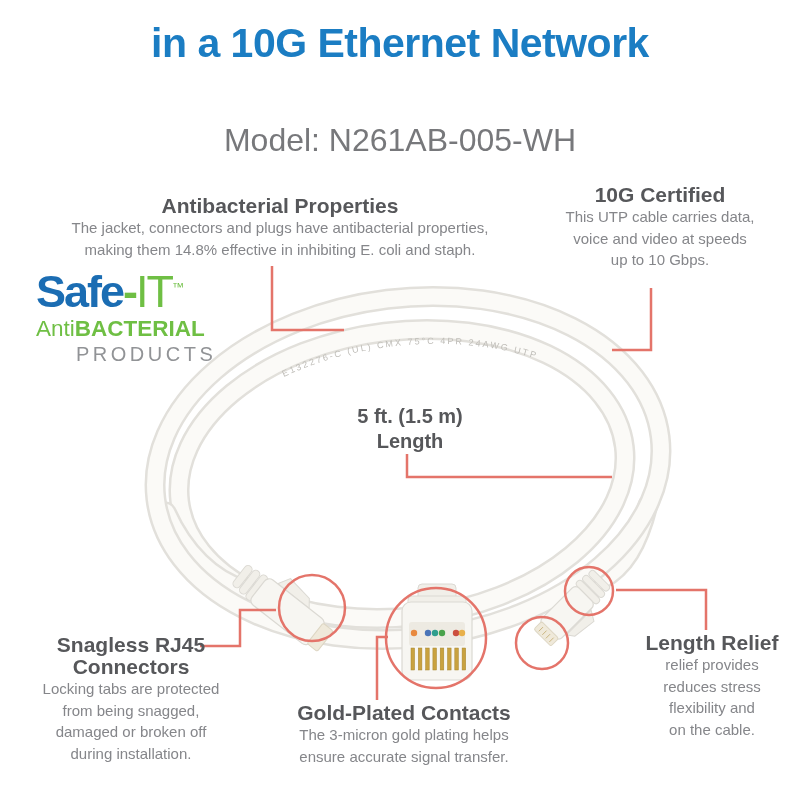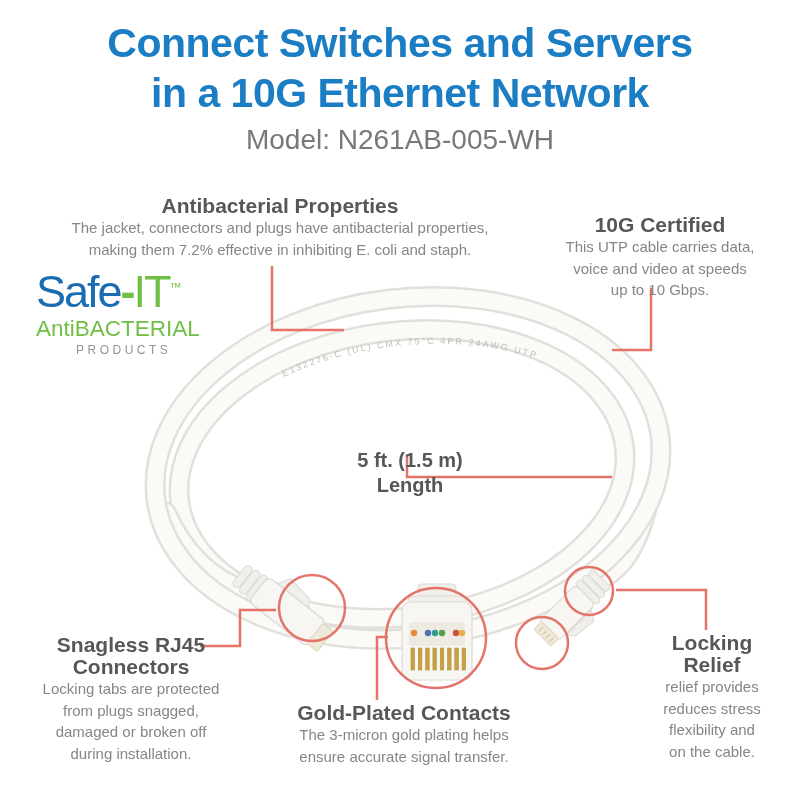--- a/index.html
+++ b/index.html
@@ -9,42 +9,42 @@
   html,body{margin:0;padding:0;background:#fff;}
   #stage{position:relative;width:800px;height:800px;background:#fff;overflow:hidden;
          font-family:"Liberation Sans", sans-serif;}
   #art{position:absolute;left:0;top:0;}
 
   .abs{position:absolute;}
   .center{text-align:center;}
 
   .title{width:800px;top:18px;left:0;color:var(--title);font-weight:bold;
          font-size:41px;line-height:50px;letter-spacing:-0.5px;}
-  .model{width:800px;top:124px;left:0;color:#77787b;font-size:28px;line-height:32px;}
+  .model{width:800px;top:124px;left:0;color:#77787b;font-size:32px;line-height:32px;}
 
   .callout-title{color:var(--heading);font-weight:bold;font-size:21px;line-height:22px;}
   .callout-body{color:var(--body);font-size:15px;line-height:21.5px;}
 
   .blk-anti{left:10px;top:195px;width:540px;}
-  .blk-10g{left:535px;top:214px;width:250px;}
-  .blk-len{left:330px;top:404px;width:160px;margin-top:44px;}
+  .blk-10g{left:535px;top:184px;width:250px;}
+  .blk-len{left:330px;top:404px;width:160px;}
   .blk-len .callout-title{font-size:20px;line-height:25px;}
   .blk-snag{left:16px;top:634px;width:230px;}
   .blk-gold{left:266px;top:702px;width:276px;}
   .blk-strain{left:642px;top:632px;width:140px;}
 
   .logo{left:36px;top:269px;width:220px;line-height:1;}
   .logo-row1{font-size:45px;letter-spacing:-2px;}
-  .logo-brand{color:var(--logoBlue);font-weight:normal;}
+  .logo-brand{color:var(--logoBlue);font-weight:bold;}
   .logo-hyphen{color:var(--logoGreen);font-weight:bold;}
   .logo-suffix{color:var(--logoGreen);font-weight:normal;}
   .logo-tm{color:var(--logoGreen);font-size:12px;vertical-align:super;letter-spacing:0;}
   .logo-row2{margin-top:4px;font-size:22.5px;letter-spacing:0;color:var(--logoGreen);}
-  .logo-row2 b{font-weight:normal;text-align:center;}
-  .logo-row3{margin-top:3px;font-size:12px;letter-spacing:3.5px;color:var(--logoGray);
+  .logo-row2 b{font-weight:bold;text-align:center;}
+  .logo-row3{margin-top:3px;font-size:20px;letter-spacing:3.5px;color:var(--logoGray);
              padding-left:40px;}
 
   
   .cable-edge{fill:none;stroke:#e2e0db;stroke-width:21;stroke-linecap:round;}
   .cable-core{fill:none;stroke:#fbfaf7;stroke-width:16;stroke-linecap:round;}
   .conn-fill{fill:#f7f6f2;stroke:#dbd9d3;stroke-width:1.2;}
   .conn-dark{fill:#f1efe9;stroke:#dbd9d3;stroke-width:1;}
   .conn-tip{fill:#efe9da;stroke:#ddd6c3;stroke-width:1;}
   .pin{fill:#c9a23f;stroke:#a8862e;stroke-width:0.5;}
   .co{stroke:var(--callout);stroke-width:2.5;fill:none;}
@@ -130,65 +130,64 @@
       <path d="M388,637 L377,637 L377,700" class="co"></path>
       <path d="M616,590 L706,590 L706,630" class="co"></path>
       <circle cx="312" cy="608" r="33" class="co"></circle>
       <circle cx="436" cy="638" r="50" class="co"></circle>
       <circle cx="542" cy="643" r="26" class="co"></circle>
       <circle cx="589" cy="591" r="24" class="co"></circle>
     </g>
   </svg>
 
   <div class="abs title center">
-    <div>Connect Switches and Servers</div>
     <div>in a 10G Ethernet Network</div>
   </div>
   <div class="abs model center">Model: N261AB-005-WH</div>
 
   <div class="abs logo">
     <div class="logo-row1"><span class="logo-brand">Safe</span><span class="logo-hyphen">-</span><span class="logo-suffix">IT</span><span class="logo-tm">™</span></div>
     <div class="logo-row2"><span>Anti</span><b>BACTERIAL</b></div>
     <div class="logo-row3">PRODUCTS</div>
   </div>
 
   <div class="abs blk-anti center">
     <div class="callout-title">Antibacterial Properties</div>
     <div class="callout-body">The jacket, connectors and plugs have antibacterial properties,</div>
-    <div class="callout-body">making them 7.2% effective in inhibiting E. coli and staph.</div>
+    <div class="callout-body">making them 14.8% effective in inhibiting E. coli and staph.</div>
   </div>
 
   <div class="abs blk-10g center">
     <div class="callout-title">10G Certified</div>
     <div class="callout-body">This UTP cable carries data,</div>
     <div class="callout-body">voice and video at speeds</div>
     <div class="callout-body">up to 10 Gbps.</div>
   </div>
 
   <div class="abs blk-len center">
     <div class="callout-title">5 ft. (1.5 m)</div>
     <div class="callout-title">Length</div>
   </div>
 
   <div class="abs blk-snag center">
     <div class="callout-title">Snagless RJ45</div>
     <div class="callout-title">Connectors</div>
     <div class="callout-body">Locking tabs are protected</div>
-    <div class="callout-body">from plugs snagged,</div>
+    <div class="callout-body">from being snagged,</div>
     <div class="callout-body">damaged or broken off</div>
     <div class="callout-body">during installation.</div>
   </div>
 
   <div class="abs blk-gold center">
     <div class="callout-title">Gold-Plated Contacts</div>
     <div class="callout-body">The 3-micron gold plating helps</div>
     <div class="callout-body">ensure accurate signal transfer.</div>
   </div>
 
   <div class="abs blk-strain center">
-    <div class="callout-title">Locking Relief</div>
+    <div class="callout-title">Length Relief</div>
     <div class="callout-body">relief provides</div>
     <div class="callout-body">reduces stress</div>
     <div class="callout-body">flexibility and</div>
     <div class="callout-body">on the cable.</div>
   </div>
 
 </div>
 
 </body></html>

